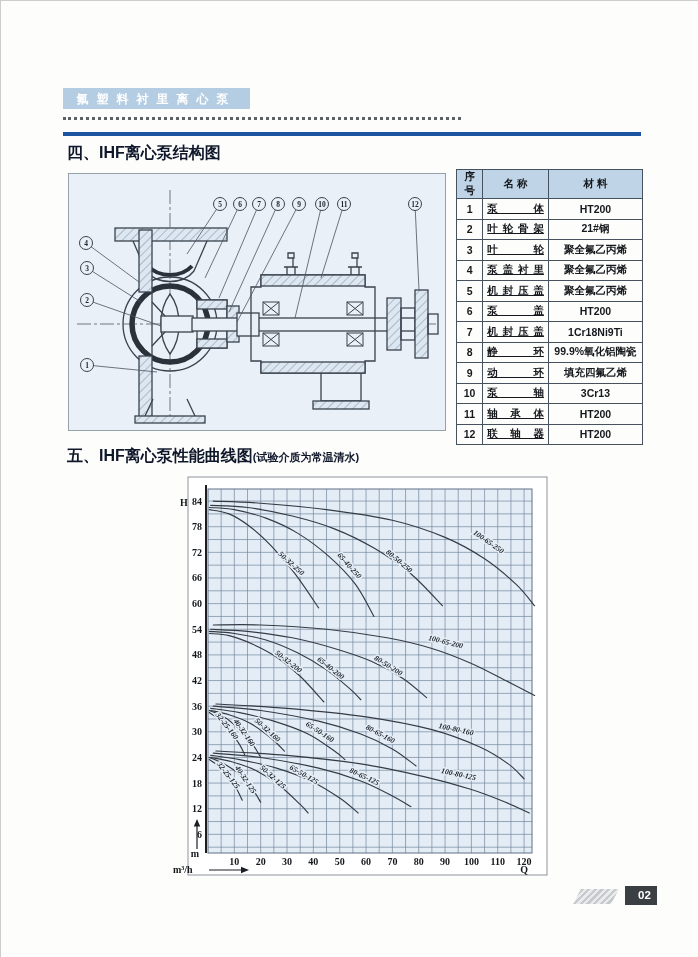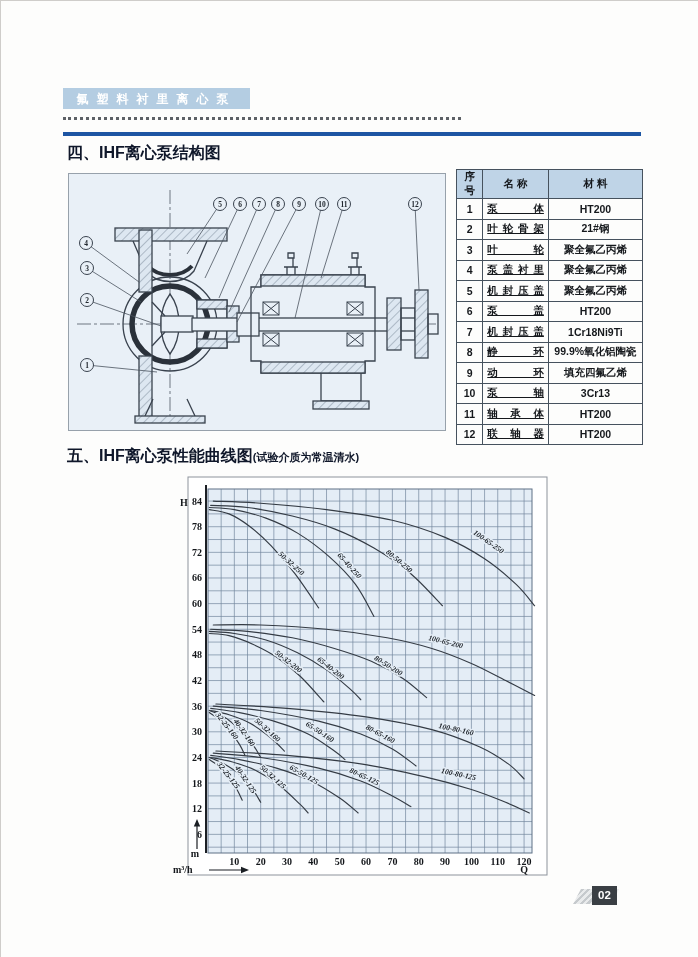--- a/index.html
+++ b/index.html
@@ -42,22 +42,22 @@
   .chart-wrap{position:absolute;left:170px;top:474px;width:378px;height:406px;}
   .tick{font-family:"Liberation Serif",serif;font-size:10px;font-weight:bold;fill:#14171b;}
   .axis-letter{font-family:"Liberation Serif",serif;font-size:10px;font-weight:bold;fill:#14171b;}
   .clabel{font-family:"Liberation Serif",serif;font-style:italic;font-weight:bold;font-size:7.6px;
           fill:#1c2127;paint-order:stroke;stroke:#e4edf6;stroke-width:3px;text-anchor:middle;}
   .callout-num{font-family:"Liberation Serif",serif;font-size:7.5px;font-weight:bold;fill:#22282f;text-anchor:middle;}
 
   
   .footer-swoosh{position:absolute;left:576px;top:888px;width:38px;height:15px;transform:skewX(-28deg);
           background:repeating-linear-gradient(115deg,#c6cacd 0 3px,#e9ebec 3px 6px);}
-  .footer-pageno{position:absolute;left:591px;top:885px;width:25px;height:19px;background:#3a3f44;
-          color:#fff;font-weight:bold;font-size:11.5px;text-align:center;line-height:19px;}
+  .footer-pageno{position:absolute;left:624px;top:885px;width:25px;height:19px;background:#3a3f44;
+          color:#fff;font-weight:bold;font-size:11.5px;text-align:center;line-height:19px;padding-left:7px;}
 </style>
 </head>
 <body>
 
 <div class="page">
 
   <div class="banner-box"><span>氟塑料衬里离心泵</span></div>
   <div class="dotted"></div>
 
   <div class="blue-rule"></div>

